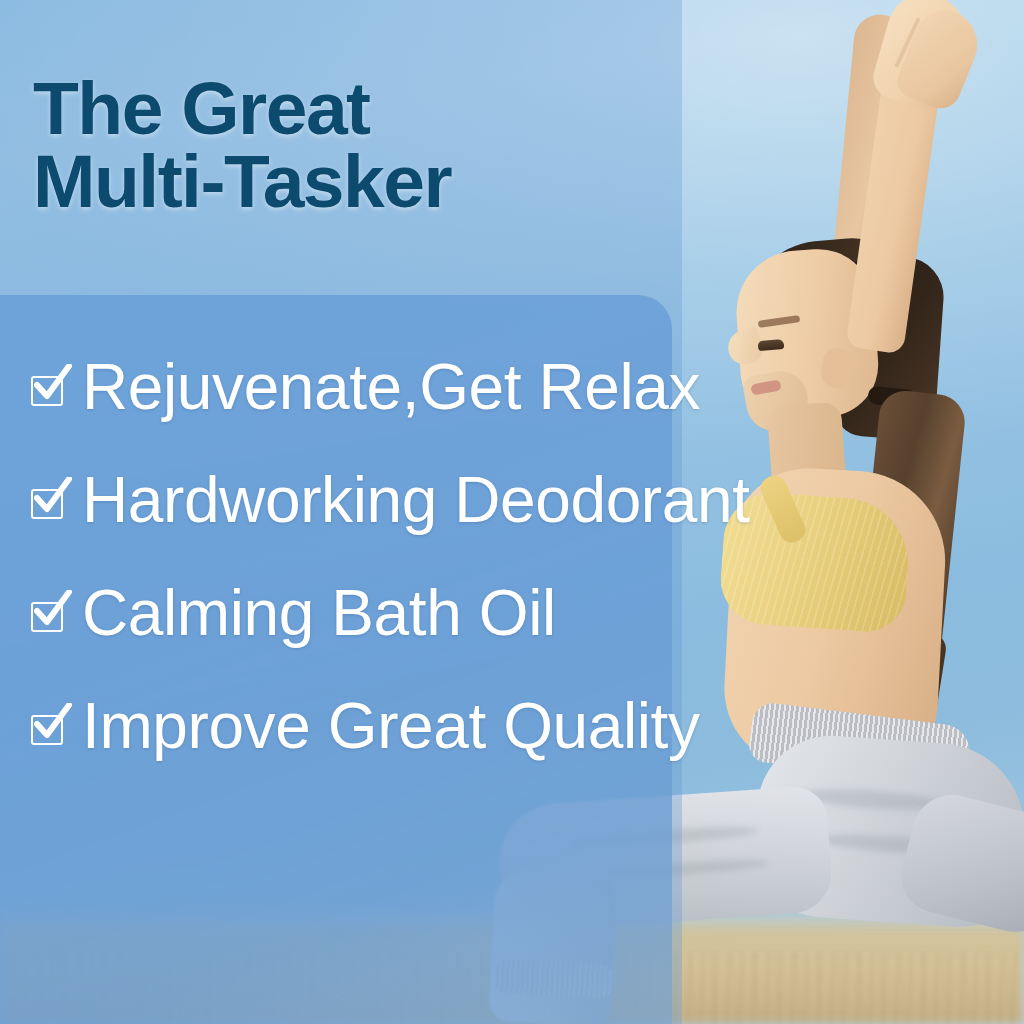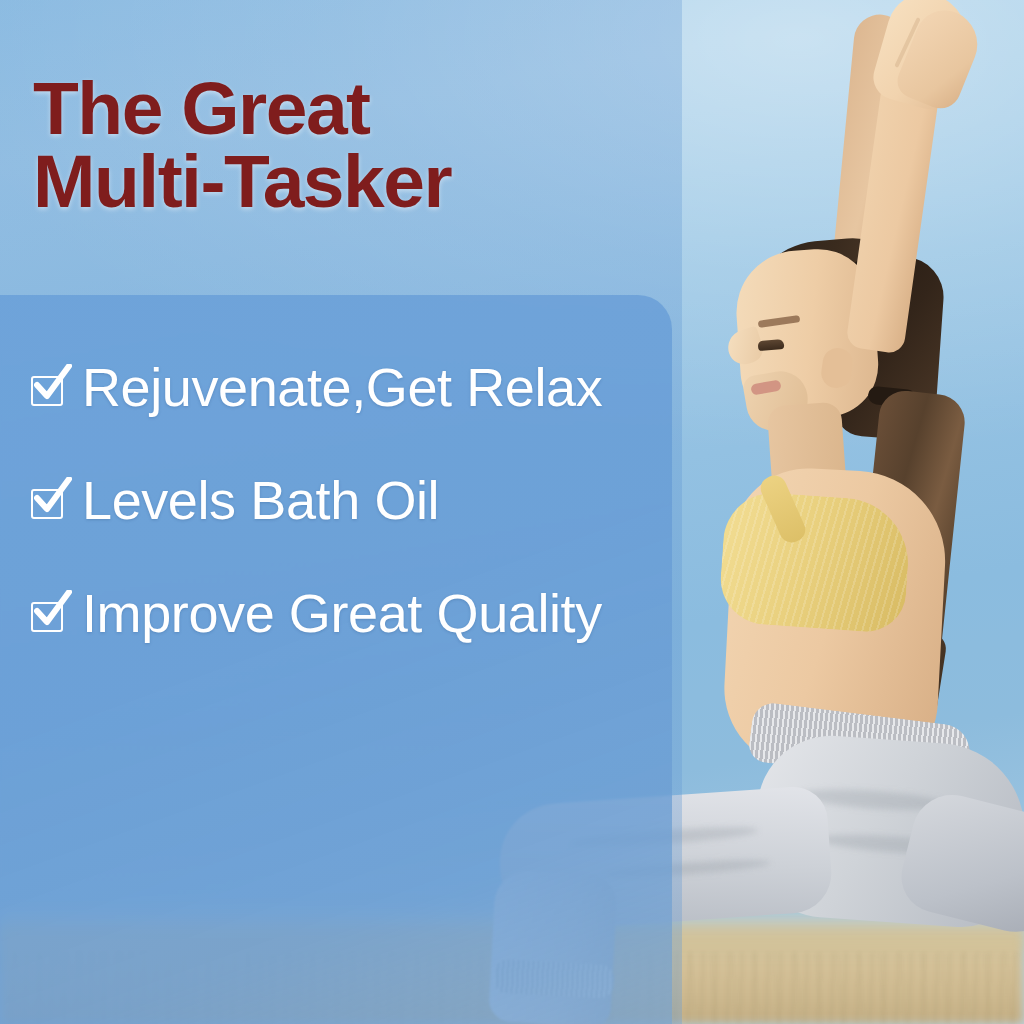--- a/index.html
+++ b/index.html
@@ -263,21 +263,21 @@
         rgba(108,158,211,.76) 78%,
         rgba(120,164,208,.62) 100%);
     border-radius:0 34px 0 0;
     backdrop-filter:blur(1px);
   }
 
   
   .headline{
     position:absolute; left:33px; top:72px;
     width:620px;
-    color:#7f1d1d;
+    color:#0c4a6e;
     font-size:75px;
     font-weight:bold;
     line-height:.97;
     letter-spacing:-1.5px;
     text-shadow:0 2px 5px rgba(255,255,255,.45);
   }
   .headline .l2{ display:block; }
 
   
   .features{
@@ -303,21 +303,21 @@
     border:2.5px solid #ffffff;
     border-radius:3px;
   }
   .check .tick{
     position:absolute; left:6px; top:-4px;
     width:38px; height:40px;
   }
   .check .tick svg{ display:block; }
   .feature-label{
     color:#ffffff;
-    font-size:54px;
+    font-size:64px;
     font-weight:300;
     line-height:1;
     letter-spacing:-.4px;
     white-space:nowrap;
     text-shadow:0 1px 3px rgba(40,80,130,.28);
   }
 </style>
 </head>
 <body>
 
@@ -389,31 +389,42 @@
           <svg width="38" height="40" viewBox="0 0 38 40">
               <path d="M3 21 L13 32 L35 2" fill="none" stroke="#ffffff" stroke-width="6" stroke-linecap="round" stroke-linejoin="round"></path>
             </svg>
         </span>
       </span>
       <span class="feature-label">Rejuvenate,Get Relax</span>
     </li>
 
 
 
-
     <li class="feature">
       <span class="check">
         <span class="box"></span>
         <span class="tick">
           <svg width="38" height="40" viewBox="0 0 38 40">
               <path d="M3 21 L13 32 L35 2" fill="none" stroke="#ffffff" stroke-width="6" stroke-linecap="round" stroke-linejoin="round"></path>
             </svg>
         </span>
       </span>
-      <span class="feature-label">Levels Bath Oil</span>
+      <span class="feature-label">Hardworking Deodorant</span>
+    </li>
+
+    <li class="feature">
+      <span class="check">
+        <span class="box"></span>
+        <span class="tick">
+          <svg width="38" height="40" viewBox="0 0 38 40">
+              <path d="M3 21 L13 32 L35 2" fill="none" stroke="#ffffff" stroke-width="6" stroke-linecap="round" stroke-linejoin="round"></path>
+            </svg>
+        </span>
+      </span>
+      <span class="feature-label">Calming Bath Oil</span>
     </li>
 
     <li class="feature">
       <span class="check">
         <span class="box"></span>
         <span class="tick">
           <svg width="38" height="40" viewBox="0 0 38 40">
               <path d="M3 21 L13 32 L35 2" fill="none" stroke="#ffffff" stroke-width="6" stroke-linecap="round" stroke-linejoin="round"></path>
             </svg>
         </span>

